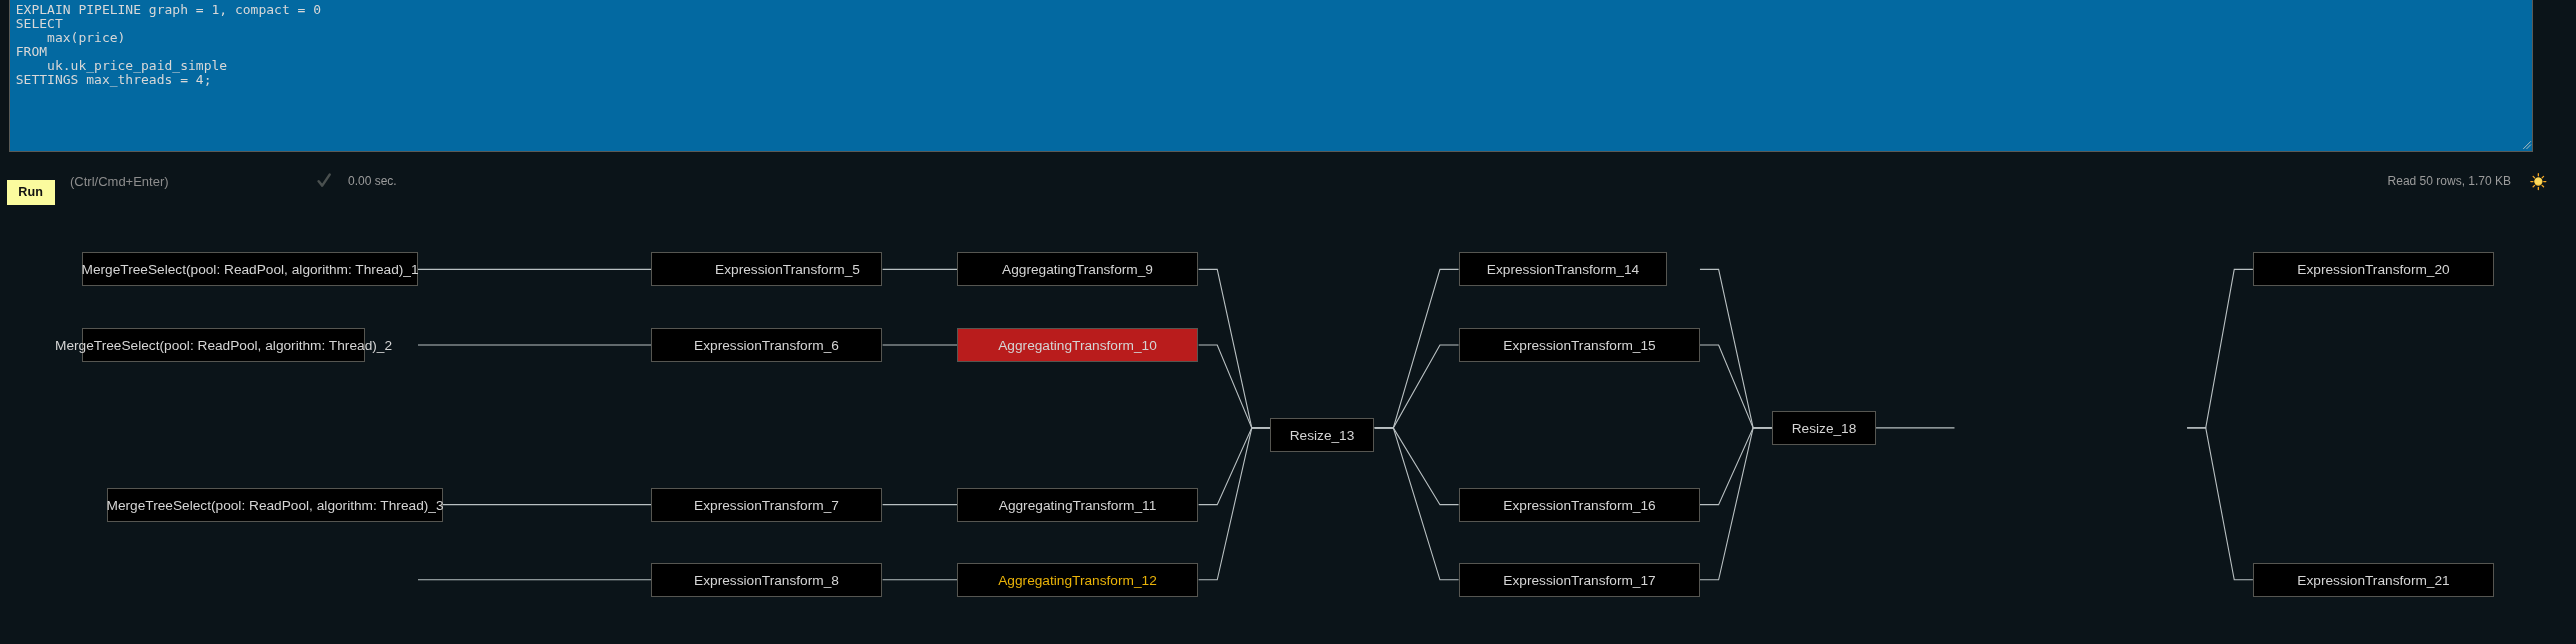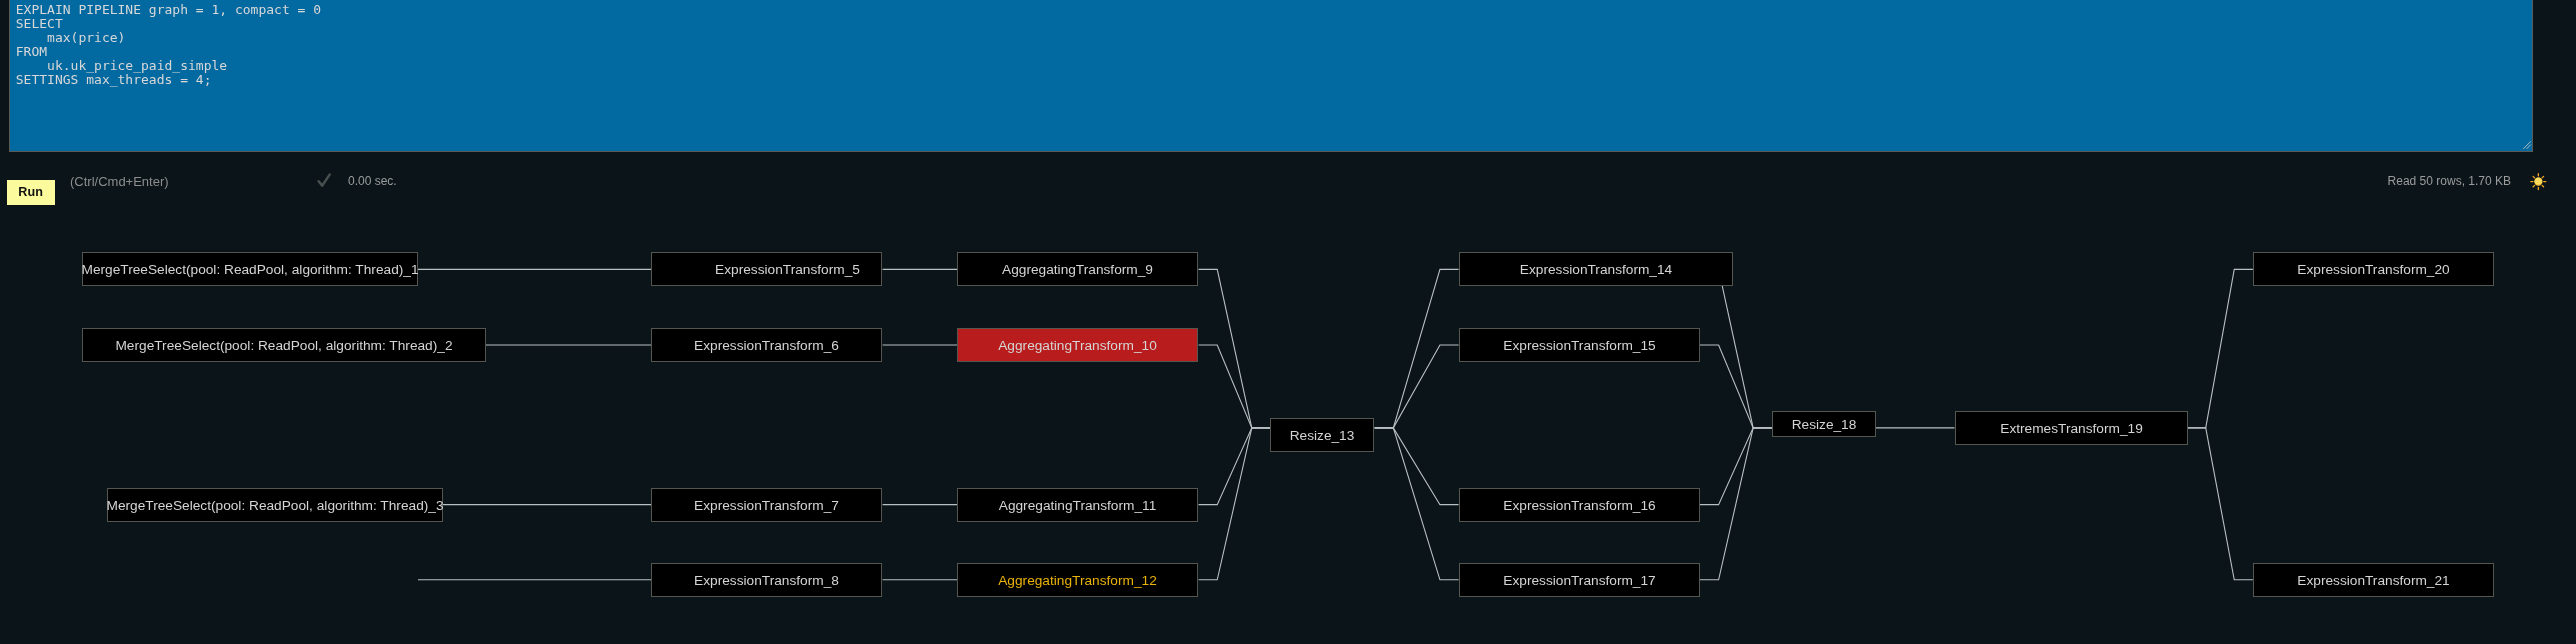--- a/index.html
+++ b/index.html
@@ -162,21 +162,21 @@
       <polyline points="3098,920 3132,920 3195,780 3229,780" fill="none" stroke="#b9c0c2" stroke-width="2"></polyline>
       <polyline points="3098,1057 3132,1057 3195,780 3229,780" fill="none" stroke="#b9c0c2" stroke-width="2"></polyline>
       <polyline points="3419,780 3562,780" fill="none" stroke="#b9c0c2" stroke-width="2"></polyline>
       <polyline points="3986,780 4020,780 4072,491 4106,491" fill="none" stroke="#b9c0c2" stroke-width="2"></polyline>
       <polyline points="3986,780 4020,780 4072,1057 4106,1057" fill="none" stroke="#b9c0c2" stroke-width="2"></polyline>
     </svg>
 
 <div class="gnode" style="left: 82px; top: 252px; width: 336px; height: 34px; background: rgb(0, 0, 0); border-color: rgb(86, 86, 81); color: rgb(213, 213, 213);">
       <span>MergeTreeSelect(pool: ReadPool, algorithm: Thread)_1</span>
     </div>
-    <div class="gnode" style="left: 82px; top: 328px; width: 404px; height: 34px; background: rgb(0, 0, 0); border-color: rgb(86, 86, 81); color: rgb(213, 213, 213);">
+    <div class="gnode" style="left: 82px; top: 328px; width: 283px; height: 34px; background: rgb(0, 0, 0); border-color: rgb(86, 86, 81); color: rgb(213, 213, 213);">
       <span>MergeTreeSelect(pool: ReadPool, algorithm: Thread)_2</span>
     </div>
     <div class="gnode" style="left: 82px; top: 488px; width: 336px; height: 34px; background: rgb(0, 0, 0); border-color: rgb(86, 86, 81); color: rgb(213, 213, 213); margin-left: 25px;">
       <span>MergeTreeSelect(pool: ReadPool, algorithm: Thread)_3</span>
     </div>
     <div class="gnode" style="left: 651px; top: 252px; width: 231px; height: 34px; background: rgb(0, 0, 0); border-color: rgb(86, 86, 81); color: rgb(213, 213, 213); padding-left: 42px;">
       <span>ExpressionTransform_5</span>
     </div>
     <div class="gnode" style="left: 651px; top: 328px; width: 231px; height: 34px; background: rgb(0, 0, 0); border-color: rgb(86, 86, 81); color: rgb(213, 213, 213);">
       <span>ExpressionTransform_6</span>
@@ -195,37 +195,34 @@
     </div>
     <div class="gnode" style="left: 957px; top: 488px; width: 241px; height: 34px; background: rgb(0, 0, 0); border-color: rgb(86, 86, 81); color: rgb(213, 213, 213);">
       <span>AggregatingTransform_11</span>
     </div>
     <div class="gnode" style="left: 957px; top: 563px; width: 241px; height: 34px; background: rgb(0, 0, 0); border-color: rgb(86, 86, 81); color: #eab308;">
       <span>AggregatingTransform_12</span>
     </div>
     <div class="gnode" style="left: 1270px; top: 418px; width: 104px; height: 34px; background: rgb(0, 0, 0); border-color: rgb(86, 86, 81); color: rgb(213, 213, 213);">
       <span>Resize_13</span>
     </div>
-    <div class="gnode" style="left: 1459px; top: 252px; width: 274px; height: 34px; background: rgb(0, 0, 0); border-color: rgb(86, 86, 81); color: rgb(213, 213, 213);">
+    <div class="gnode" style="left: 1459px; top: 252px; width: 208px; height: 34px; background: rgb(0, 0, 0); border-color: rgb(86, 86, 81); color: rgb(213, 213, 213);">
       <span>ExpressionTransform_14</span>
     </div>
     <div class="gnode" style="left: 1459px; top: 328px; width: 241px; height: 34px; background: rgb(0, 0, 0); border-color: rgb(86, 86, 81); color: rgb(213, 213, 213);">
       <span>ExpressionTransform_15</span>
     </div>
     <div class="gnode" style="left: 1459px; top: 488px; width: 241px; height: 34px; background: rgb(0, 0, 0); border-color: rgb(86, 86, 81); color: rgb(213, 213, 213);">
       <span>ExpressionTransform_16</span>
     </div>
     <div class="gnode" style="left: 1459px; top: 563px; width: 241px; height: 34px; background: rgb(0, 0, 0); border-color: rgb(86, 86, 81); color: rgb(213, 213, 213);">
       <span>ExpressionTransform_17</span>
     </div>
-    <div class="gnode" style="left: 1772px; top: 411px; width: 104px; height: 26px; background: rgb(0, 0, 0); border-color: rgb(86, 86, 81); color: rgb(213, 213, 213);">
+    <div class="gnode" style="left: 1772px; top: 411px; width: 104px; height: 34px; background: rgb(0, 0, 0); border-color: rgb(86, 86, 81); color: rgb(213, 213, 213);">
       <span>Resize_18</span>
-    </div>
-    <div class="gnode" style="left: 1955px; top: 411px; width: 233px; height: 34px; background: rgb(0, 0, 0); border-color: rgb(86, 86, 81); color: rgb(213, 213, 213);">
-      <span>ExtremesTransform_19</span>
     </div>
     <div class="gnode" style="left: 2253px; top: 252px; width: 241px; height: 34px; background: rgb(0, 0, 0); border-color: rgb(86, 86, 81); color: rgb(213, 213, 213);">
       <span>ExpressionTransform_20</span>
     </div>
     <div class="gnode" style="left: 2253px; top: 563px; width: 241px; height: 34px; background: rgb(0, 0, 0); border-color: rgb(86, 86, 81); color: rgb(213, 213, 213);">
       <span>ExpressionTransform_21</span>
     </div>
   </div>
 
 

